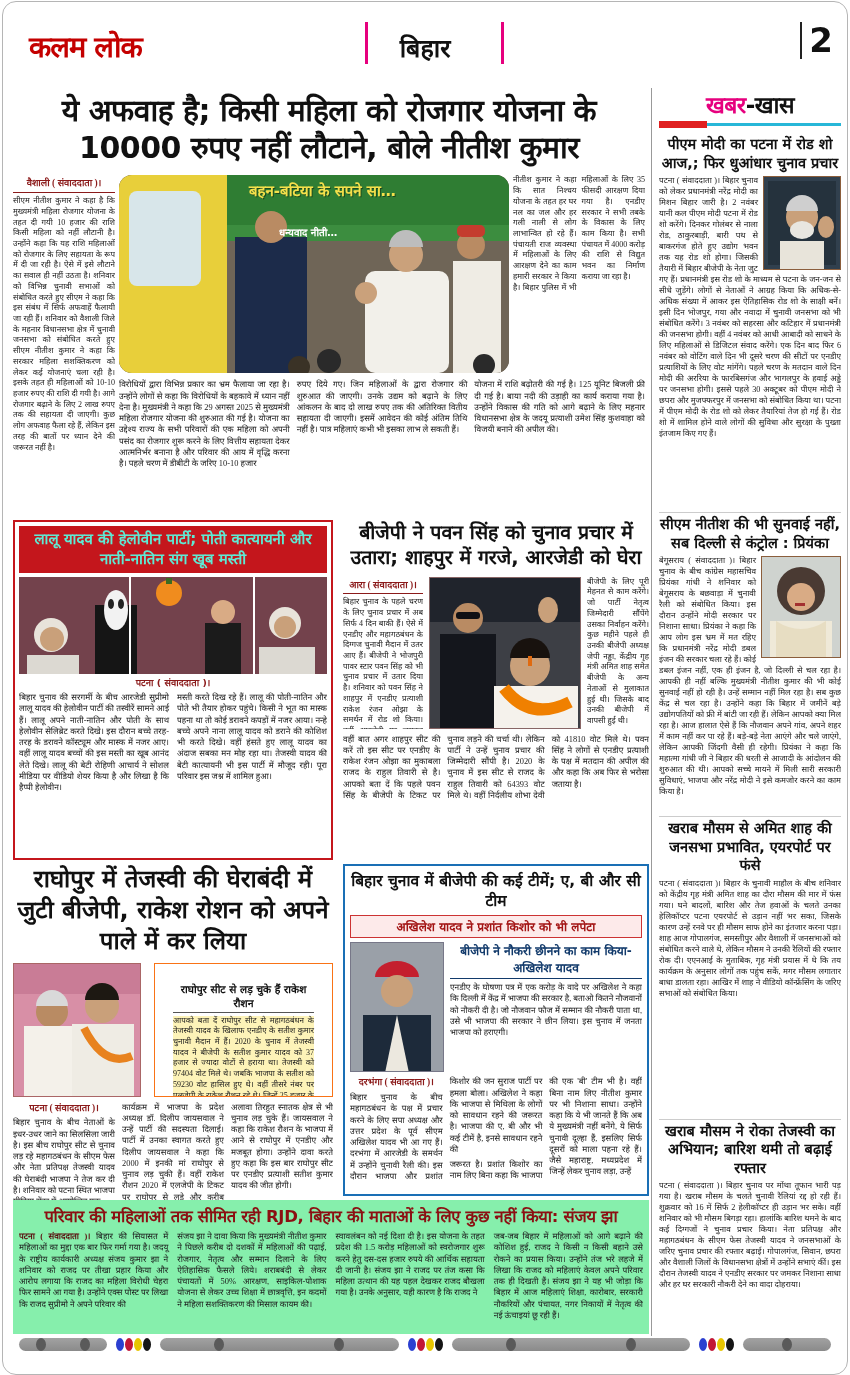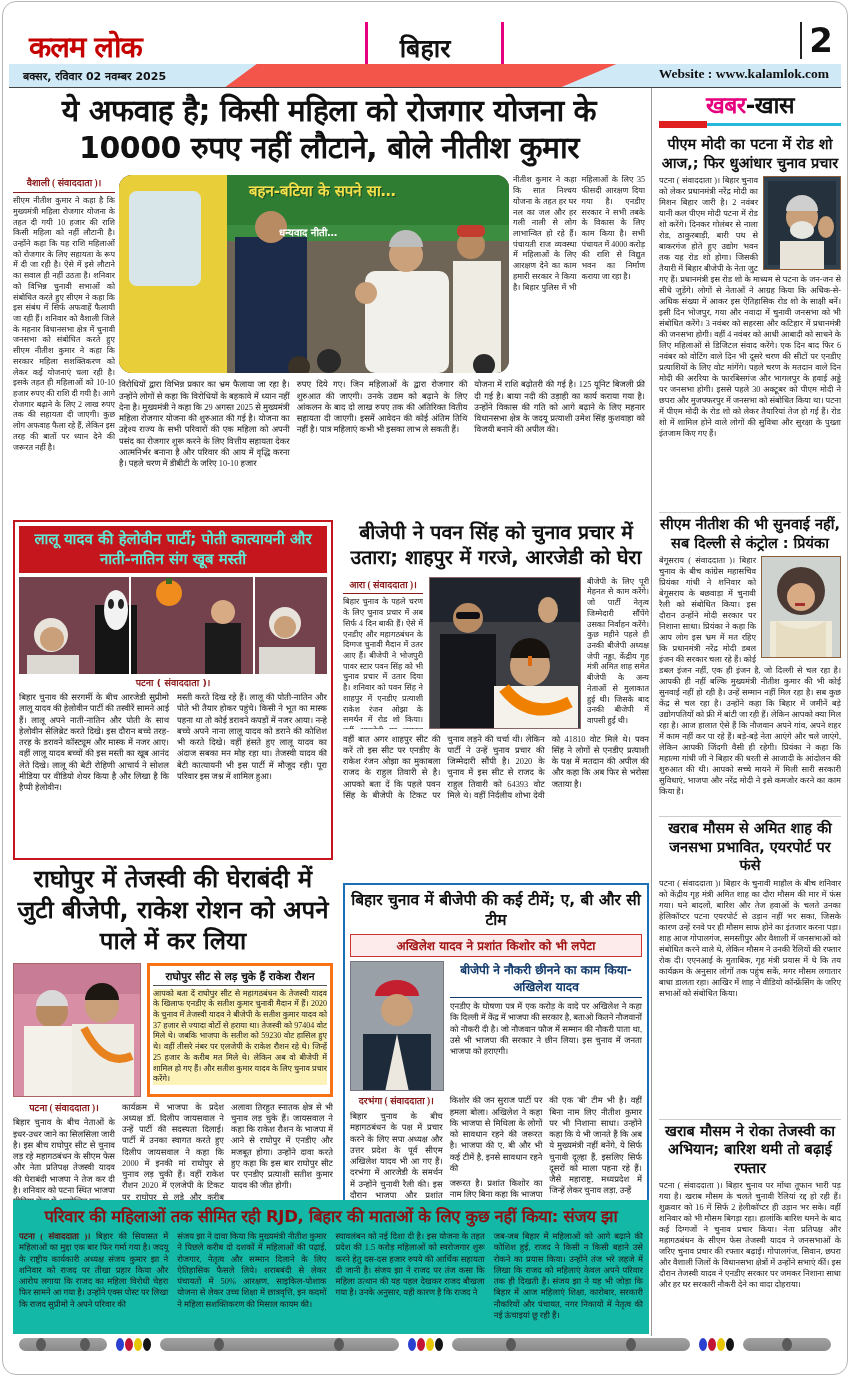--- a/index.html
+++ b/index.html
@@ -45,34 +45,34 @@
   .pawan-row { display:flex; gap:6px; margin-top:6px; height:152px; overflow:hidden; }
   .pawan-c1 { width:80px; overflow:hidden; }
   .pawan-photo { position:relative; width:150px; overflow:hidden; background:#3d3f45; border:1px solid #866; }
   .pawan-c2 { flex:1; overflow:hidden; }
   .pawan-bottom { margin-top:5px; column-count:3; column-gap:7px; height:112px; overflow:hidden; }
   
   .rag-box { position:absolute; left:10px; top:862px; width:320px; height:332px; }
   .rag-head { font-size:24px; line-height:1.3; text-align:center; font-weight:800; }
   .rag-row { display:flex; gap:6px; margin-top:5px; height:134px; }
   .rag-photo { position:relative; width:126px; overflow:hidden; background:#d88fa6; border:1px solid #a66; }
-  .rag-sub { flex:1; border:3px solid #f97316; padding:3px; overflow:hidden; }
+  .rag-sub { flex:1; border:1px solid #f97316; padding:18px; overflow:hidden;margin-left:7px; }
   .rag-sub h4 { font-size:10.5px; text-align:center; border-bottom:1px solid #555; padding-bottom:2px; margin-bottom:3px; }
   .rag-sub .hl { background:#fdf3b8; }
   .rag-cols { margin-top:5px; column-count:3; column-gap:7px; height:132px; overflow:hidden; }
-  .bjp-box { position:absolute; left:340px; top:862px; width:306px; height:332px; border:2.5px solid #1a6fb5; padding:5px; box-sizing:border-box;margin-top:19px; }
+  .bjp-box { position:absolute; left:340px; top:862px; width:306px; height:332px; border:2.5px solid #1a6fb5; padding:5px; box-sizing:border-box; }
   .bjp-head { font-size:15.5px; line-height:1.3; text-align:center; font-weight:800; }
   .bjp-band { margin:4px 0; background:#fdeaea; border:1px solid #cc3333; color:#a31515; font-weight:700; text-align:center; font-size:12px; padding:2px; }
   .bjp-row { display:flex; gap:6px; height:130px; overflow:hidden; }
   .bjp-photo { position:relative; width:92px; overflow:hidden; background:#9aa0a8; border:1px solid #778; }
   .bjp-inner { flex:1; overflow:hidden; }
   .bjp-inner h4 { font-size:12px; text-align:center; color:#123a6b; border-bottom:1px solid #123a6b; padding-bottom:2px; margin-bottom:3px; }
   .bjp-cols { margin-top:4px; column-count:3; column-gap:7px; height:108px; overflow:hidden; }
   
-  .sanjay { position:absolute; left:10px; top:1198px; width:636px; height:134px; background:#14b8a6; padding:4px 6px; box-sizing:border-box; }
+  .sanjay { position:absolute; left:10px; top:1198px; width:636px; height:134px; background:#86efac; padding:4px 6px; box-sizing:border-box; }
   .sanjay h2 { color:#8b0f12; font-size:16.5px; font-weight:800; text-align:center; white-space:nowrap; overflow:hidden; letter-spacing:-0.3px; }
   .sanjay-cols { margin-top:4px; column-count:4; column-gap:9px; height:100px; overflow:hidden; }
   .inline-byline { font-weight:700; color:#5a0d0d; }
   
   .rail { position:absolute; left:648px; top:86px; width:190px; height:1248px; border-left:1px solid #999; padding-left:7px; box-sizing:border-box; overflow:hidden; }
   .rail-title { text-align:center; font-size:23px; font-weight:800; letter-spacing:-0.5px; }
   .rail-title .accent { color:#e6007e; }
   .rail-rule { position:relative; height:3px; background:#27b7d8; margin-top:3px; }
   .rail-rule::before { content:""; position:absolute; left:0; top:-2px; width:48px; height:7px; background:#e02020; }
   .rail-art { margin-top:9px; }
@@ -91,25 +91,20 @@
 </head>
 <body>
 
 <div class="page">
 
   <div class="paper-name">कलम लोक</div>
   <div class="tab-bar" style="left:362px"></div>
   <div class="tab-bar" style="left:498px"></div>
   <div class="section-tab">बिहार</div>
   <div class="page-number">2</div>
-  <div class="date-strip">
-    <div class="red-shape"></div>
-    <div class="dateline">बक्सर, रविवार 02 नवम्बर 2025</div>
-    <div class="website">Website : www.kalamlok.com</div>
-  </div>
 
   <div class="lead">
     <h1 class="lead-headline">ये अफवाह है; किसी महिला को रोजगार योजना के 10000 रुपए नहीं लौटाने, बोले नीतीश कुमार</h1>
     <div class="lead-grid">
       <div class="lead-col-left bodytext">
         <div class="byline ul">वैशाली ( संवाददाता )।</div>
         <p>सीएम नीतीश कुमार ने कहा है कि मुख्यमंत्री महिला रोजगार योजना के तहत दी गयी 10 हजार की राशि किसी महिला को नहीं लौटानी है। उन्होंने कहा कि यह राशि महिलाओं को रोजगार के लिए सहायता के रूप में दी जा रही है। ऐसे में इसे लौटाने का सवाल ही नहीं उठता है। शनिवार को विभिन्न चुनावी सभाओं को संबोधित करते हुए सीएम ने कहा कि इस संबंध में सिर्फ अफवाहें फैलायी जा रही हैं। शनिवार को वैशाली जिले के महनार विधानसभा क्षेत्र में चुनावी जनसभा को संबोधित करते हुए सीएम नीतीश कुमार ने कहा कि सरकार महिला सशक्तिकरण को लेकर कई योजनाएं चला रही है। इसके तहत ही महिलाओं को 10-10 हजार रुपए की राशि दी गयी है। आगे रोजगार बढ़ाने के लिए 2 लाख रुपए तक की सहायता दी जाएगी। कुछ लोग अफवाह फैला रहे हैं, लेकिन इस तरह की बातों पर ध्यान देने की जरूरत नहीं है।</p>
       </div>
       <div class="lead-photo">
         <svg viewBox="0 0 390 198" width="390" height="198">

